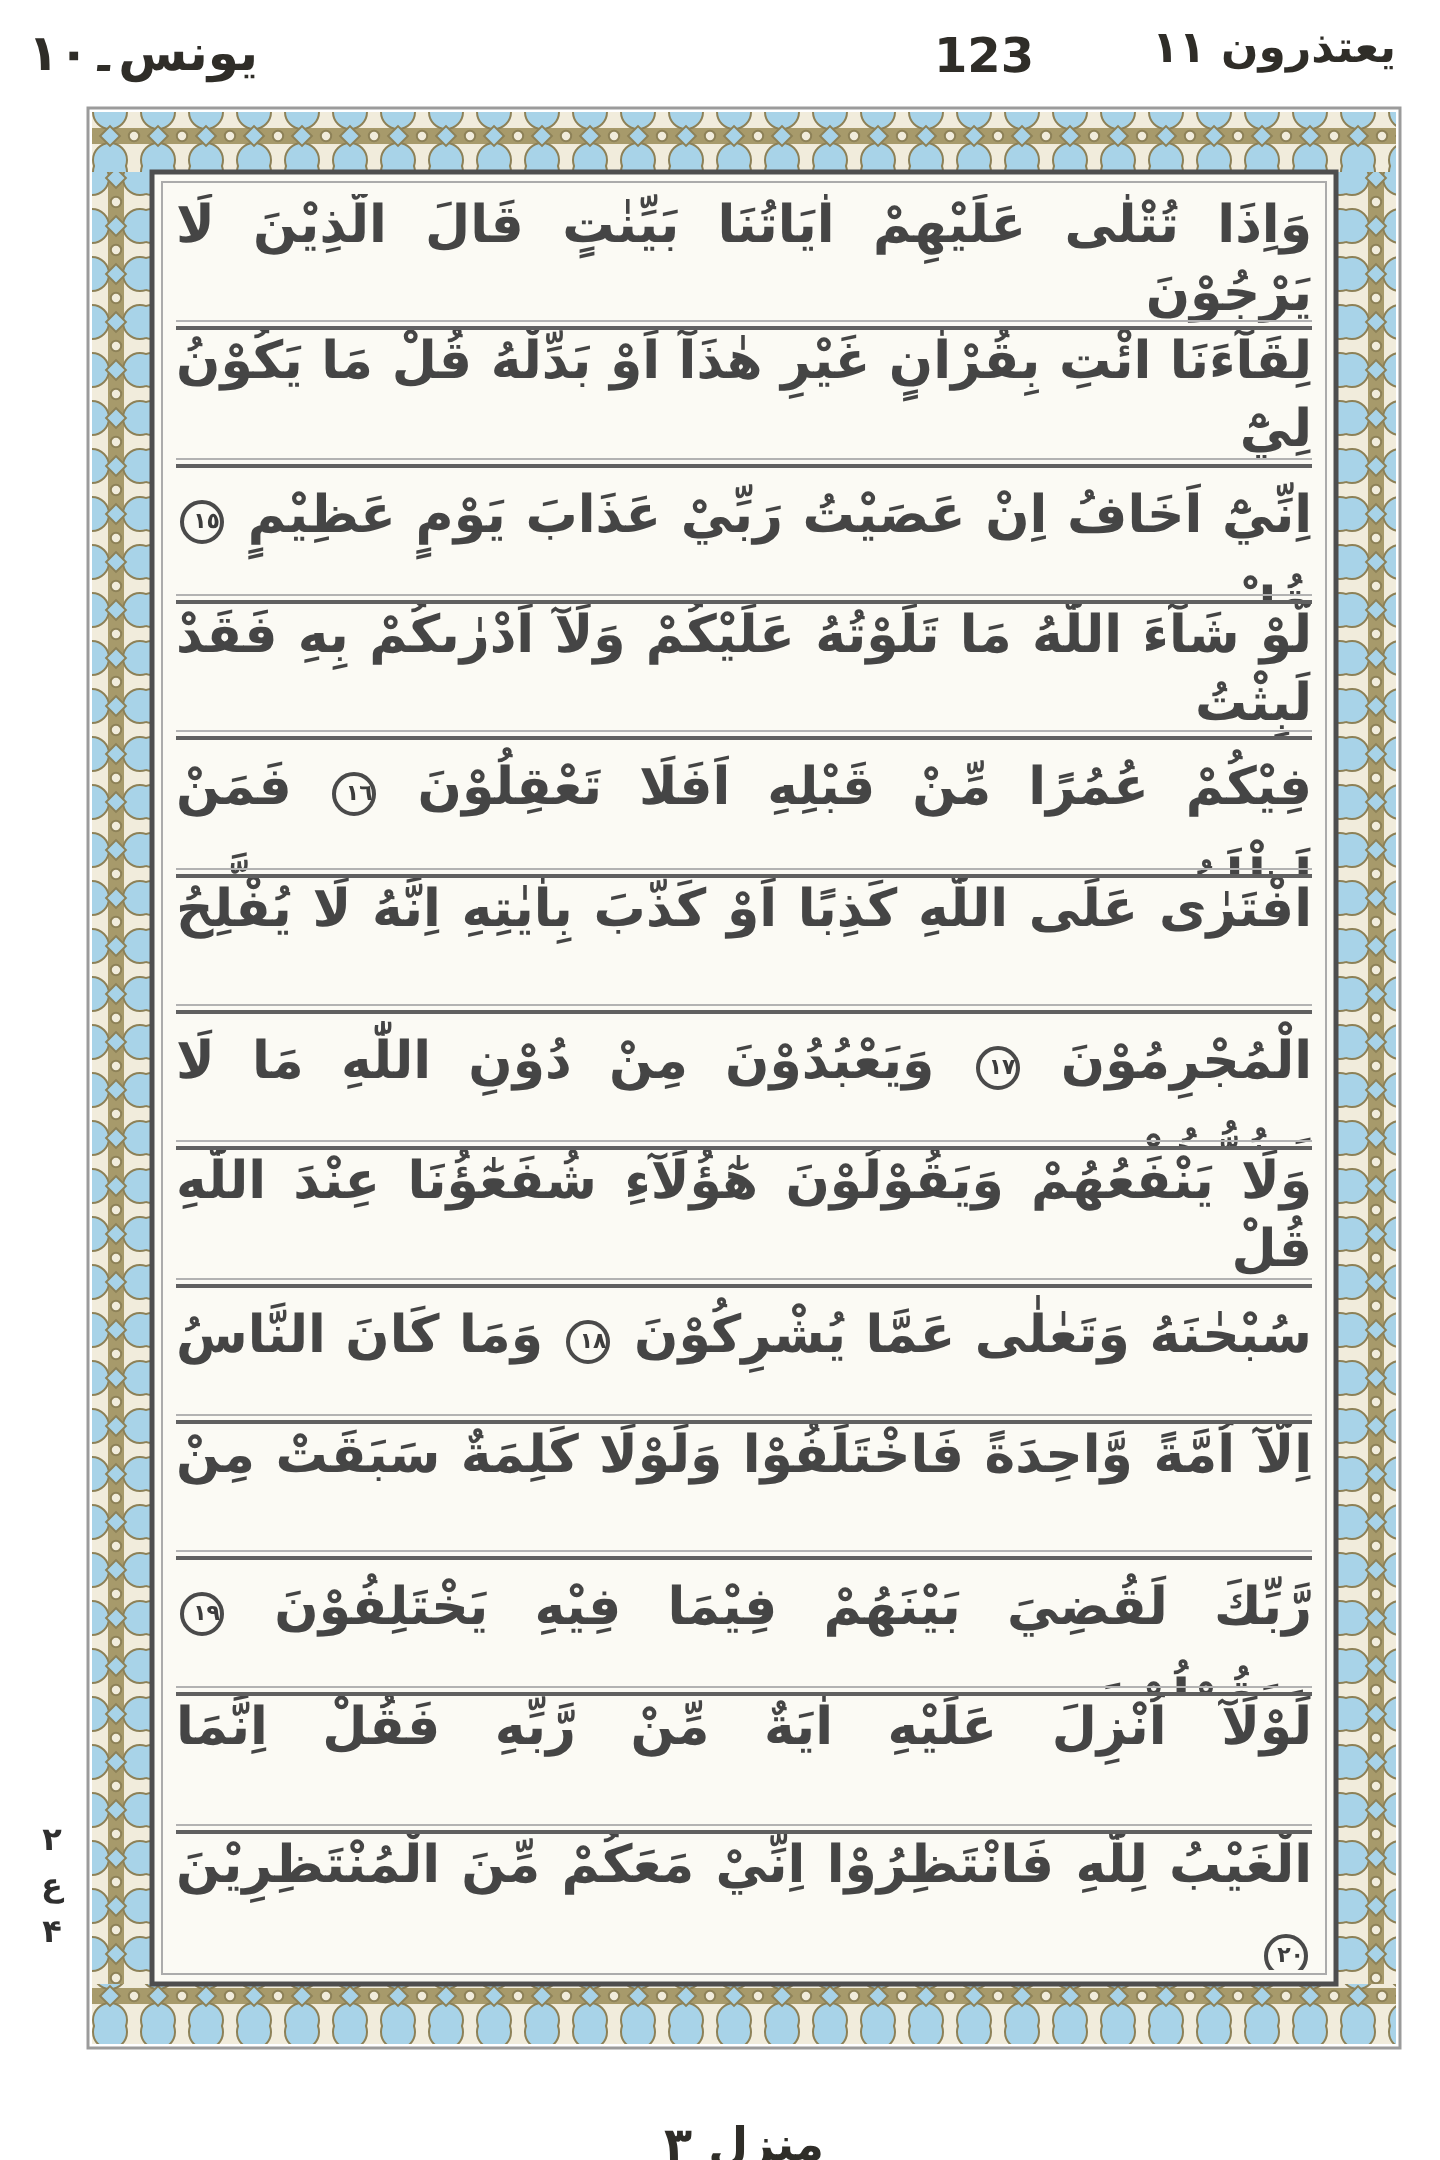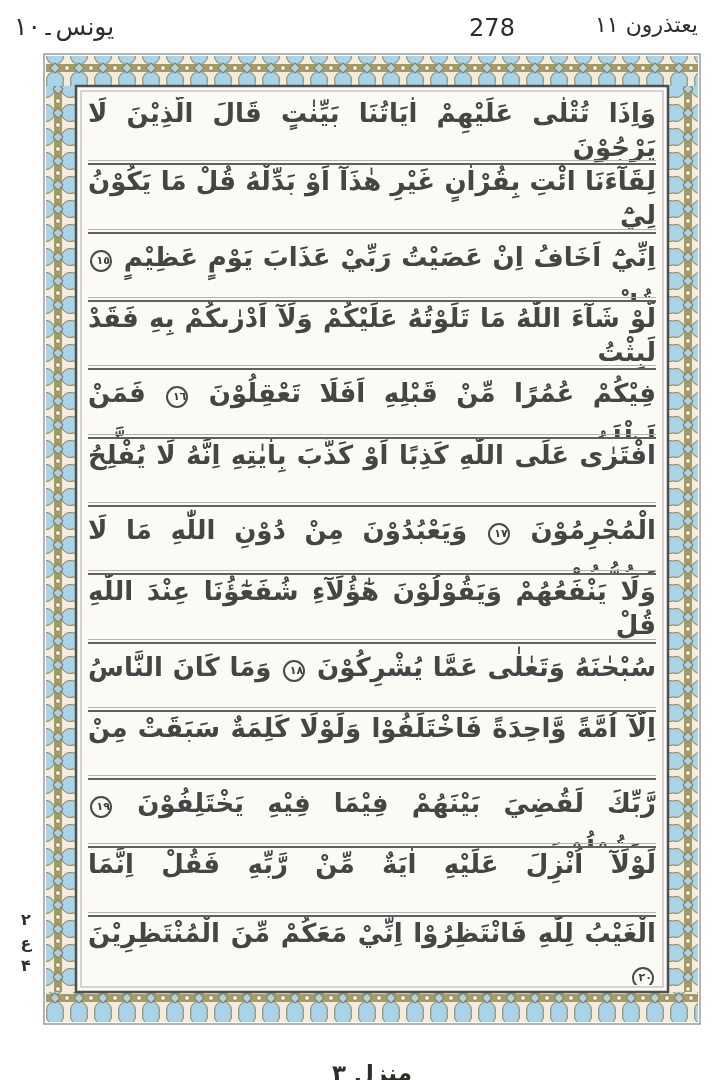--- a/index.html
+++ b/index.html
@@ -6,21 +6,21 @@
     --blue:#a8d3e8; --tan:#a79a6b; --cream:#f1ecdc; --tan-dark:#8d8157;
     --frame-line:#4e4e4e; --panel-bg:#fbfaf4; --page-bg:#ffffff;
     --text:#454545; --rule-dark:#606060; --rule-light:#b2b2b2; --header-text:#2f2d28;
   }
   html,body{margin:0;padding:0;}
   body{
     width:720px;height:1080px;position:relative;overflow:hidden;
     background:var(--page-bg);
     font-family:"DejaVu Sans",sans-serif;
   }
-  .hdr{position:absolute;direction:rtl;font-weight:normal;color:var(--header-text);white-space:nowrap;}
+  .hdr{position:absolute;direction:rtl;font-weight:bold;color:var(--header-text);white-space:nowrap;}
   .hdr-juz{top:12px;right:22px;font-size:22px;}
   .hdr-page{top:14px;left:452px;width:80px;text-align:center;font-size:24px;}
   .hdr-surah{top:12px;left:14px;font-size:25px;}
 
   .frame{position:absolute;left:43px;top:53px;width:658px;height:972px;}
   .frame svg{position:absolute;left:0;top:0;}
 
   .panel{
     position:absolute;left:45px;top:44px;width:568px;height:888px;
     display:flex;flex-direction:column;
@@ -53,21 +53,21 @@
   .margin-marker span{display:block;}
   .footer{
     position:absolute;top:1030px;left:43px;width:658px;text-align:center;
     font-size:23px;font-weight:bold;color:var(--header-text);direction:rtl;margin-top:30px;
   }
 </style>
 </head>
 <body>
 
 <div class="hdr hdr-juz">يعتذرون ۱۱</div>
-<div class="hdr hdr-page">278</div>
+<div class="hdr hdr-page">123</div>
 <div class="hdr hdr-surah">يونس۔۱۰</div>
 
 <div class="frame">
   <svg width="658" height="972" viewBox="0 0 658 972" aria-hidden="true">
     <defs>
       <pattern id="bandH" width="24" height="30" patternUnits="userSpaceOnUse">
         <rect width="24" height="30" class="pc-cream"></rect>
         <rect y="11" width="24" height="8" class="pc-tan"></rect>
         <circle cx="12" cy="3" r="8.5" class="pc-blue pst"></circle>
         <circle cx="12" cy="27" r="8.5" class="pc-blue pst"></circle>

